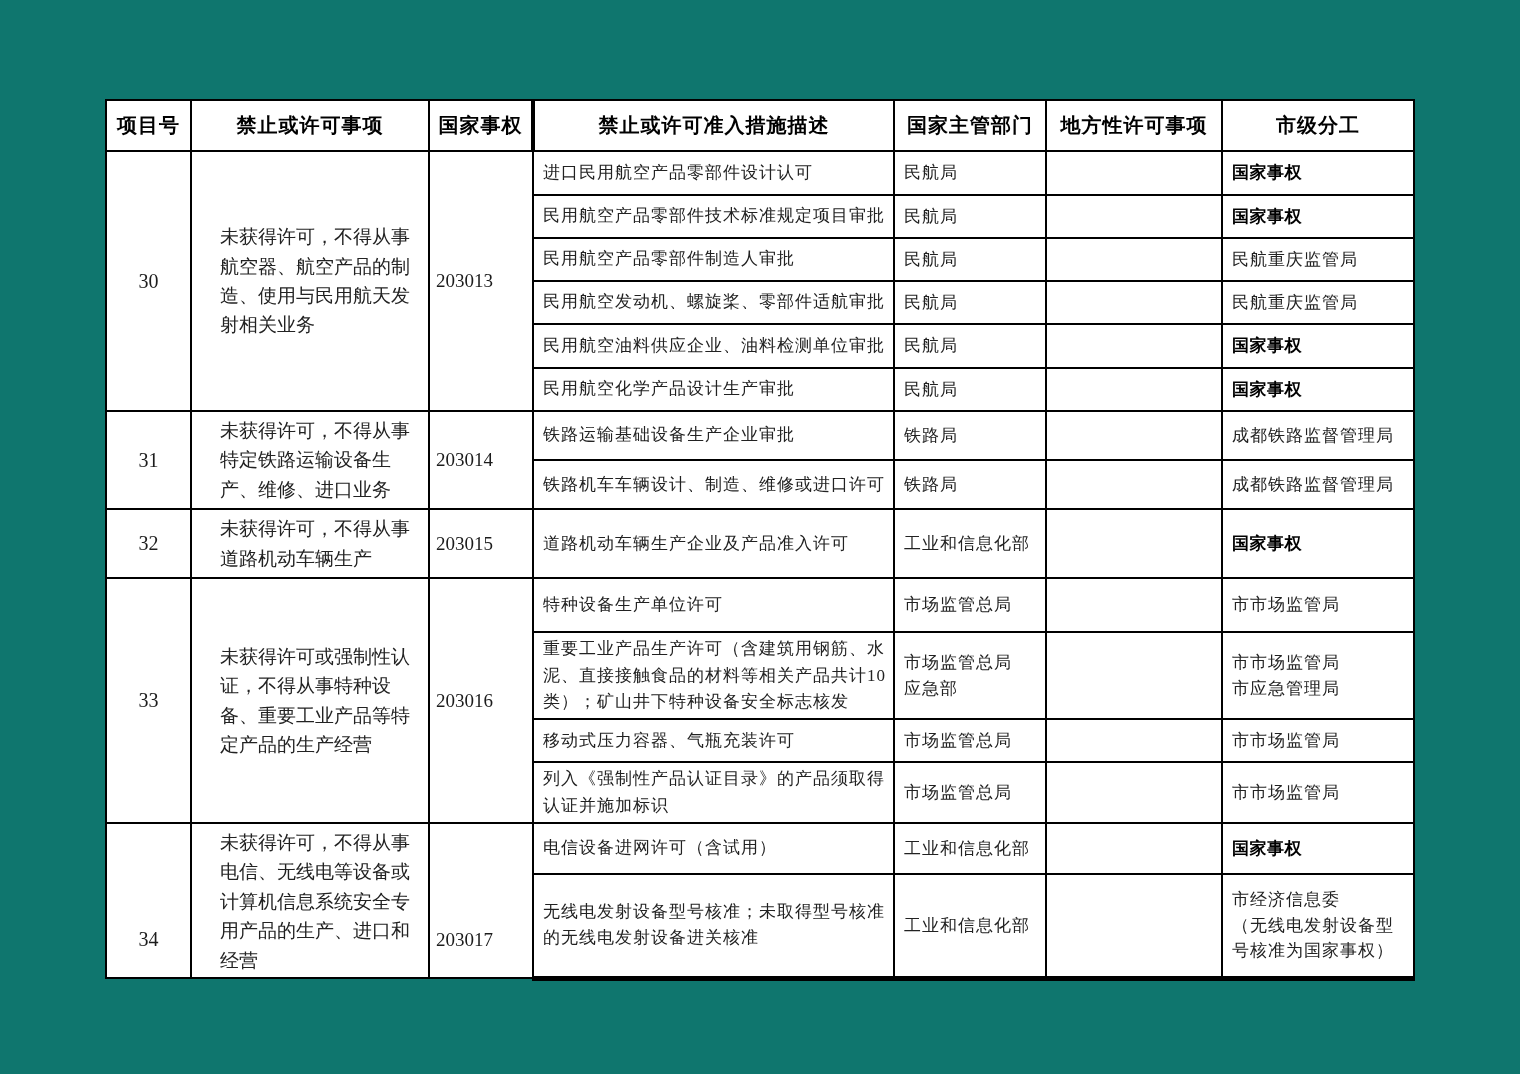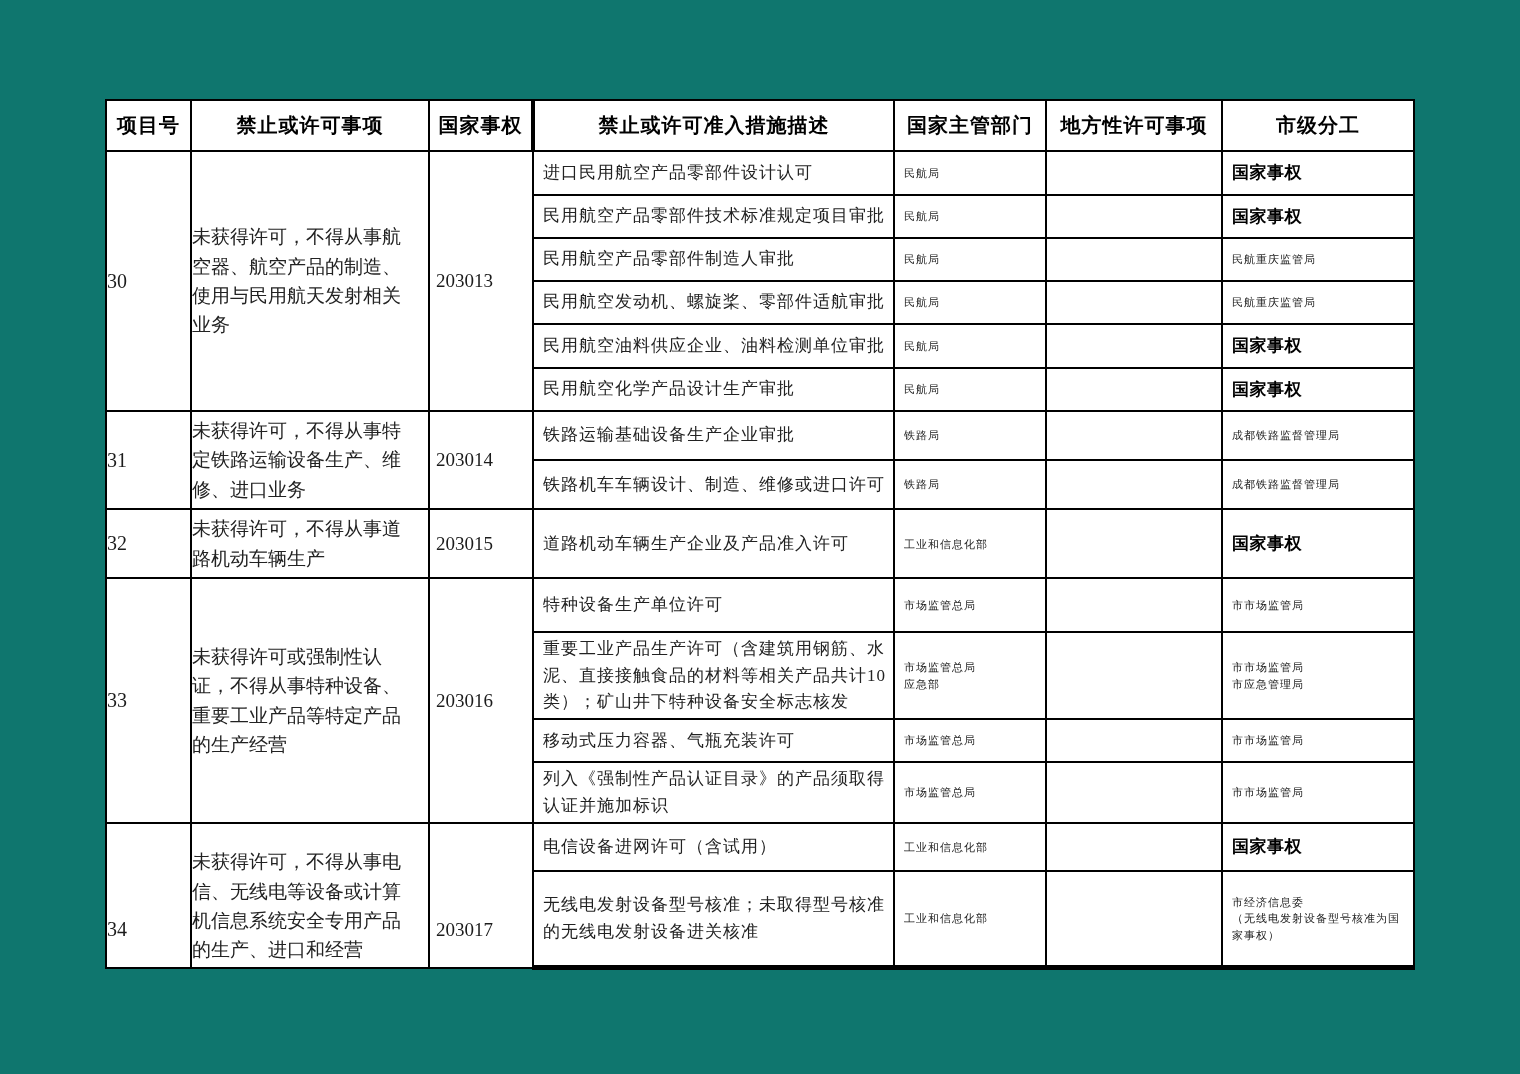--- a/index.html
+++ b/index.html
@@ -36,51 +36,51 @@
     font-weight: bold;
     text-align: center;
     vertical-align: middle;
     color: #000000;
     letter-spacing: 1px;
     border-bottom: 3px solid #000;
     padding: 0 2px;
   }
   
   td.itemno {
-    text-align: left;
+    text-align: center;
     vertical-align: middle;
     font-size: 20px;
     padding: 0;
   }
   td.matter {
     vertical-align: middle;
     font-size: 19px;
     line-height: 1.55;
-    padding: 4px 10px 4px 0;
+    padding: 4px 10px 4px 28px;
     text-align: left;
     color: #222222;
   }
   td.code {
     vertical-align: middle;
     font-size: 19px;
     padding: 0 2px 0 6px;
     text-align: left;
   }
   td.desc {
     vertical-align: middle;
     font-size: 17px;
     line-height: 1.55;
     padding: 3px 6px 3px 9px;
     letter-spacing: 1px;
     border-left: 4px solid #000;
     color: #222222;
   }
   td.national, td.local, td.municipal {
     vertical-align: middle;
-    font-size: 11px;
+    font-size: 17px;
     line-height: 1.5;
     padding: 3px 4px 3px 9px;
     letter-spacing: 1px;
     white-space: pre-line;
     color: #222222;
   }
   td.municipal.bold {
     font-weight: bold;
     letter-spacing: 0.5px;
     color: #000000;

